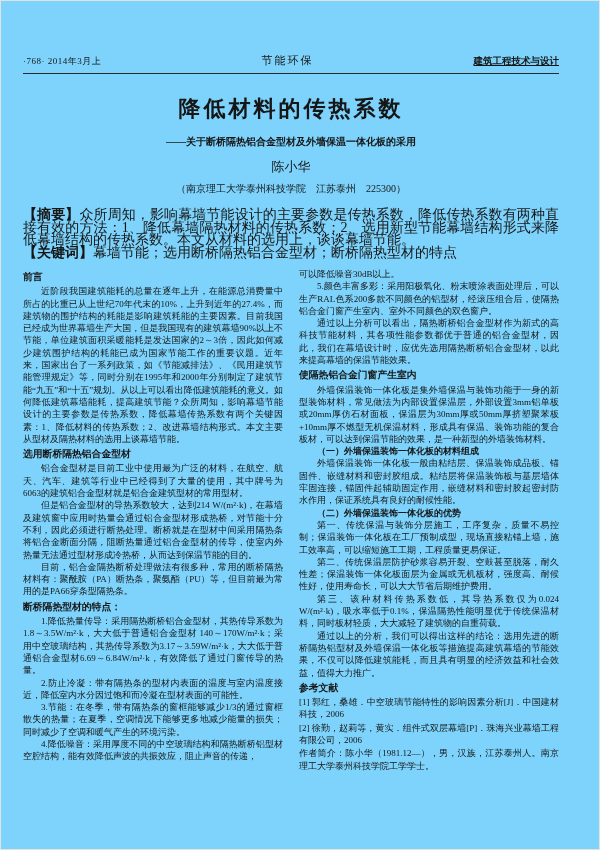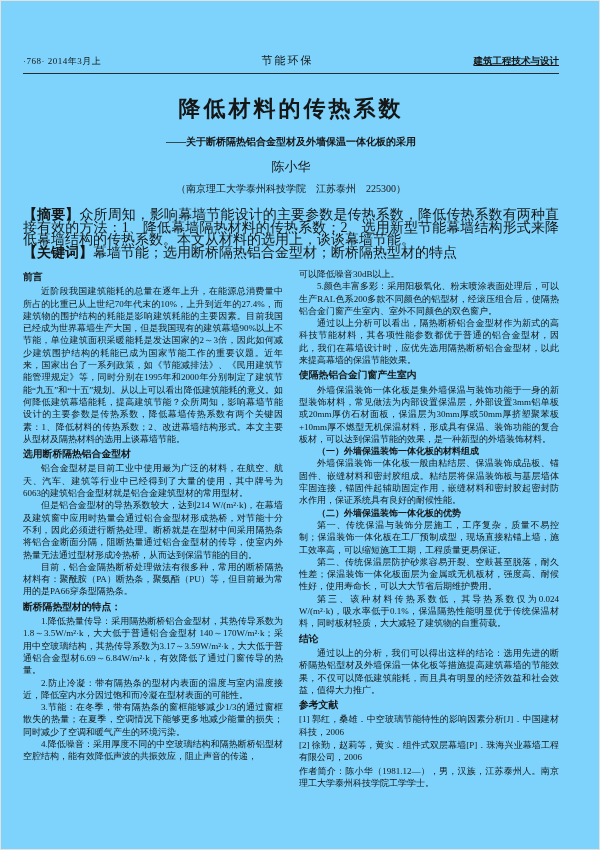--- a/index.html
+++ b/index.html
@@ -74,21 +74,20 @@
         <div class="block para">5.颜色丰富多彩：采用阳极氧化、粉末喷涂表面处理后，可以生产RAL色系200多款不同颜色的铝型材，经滚压组合后，使隔热铝合金门窗产生室内、室外不同颜色的双色窗户。</div>
         <div class="block para">通过以上分析可以看出，隔热断桥铝合金型材作为新式的高科技节能材料，其各项性能参数都优于普通的铝合金型材，因此，我们在幕墙设计时，应优先选用隔热断桥铝合金型材，以此来提高幕墙的保温节能效果。</div>
         <div class="block heading">使隔热铝合金门窗产生室内</div>
         <div class="block para">外墙保温装饰一体化板是集外墙保温与装饰功能于一身的新型装饰材料，常见做法为内部设置保温层，外部设置3mm铝单板或20mm厚仿石材面板，保温层为30mm厚或50mm厚挤塑聚苯板+10mm厚不燃型无机保温材料，形成具有保温、装饰功能的复合板材，可以达到保温节能的效果，是一种新型的外墙装饰材料。</div>
         <div class="block subheading">（一）外墙保温装饰一体化板的材料组成</div>
         <div class="block para">外墙保温装饰一体化板一般由粘结层、保温装饰成品板、锚固件、嵌缝材料和密封胶组成。粘结层将保温装饰板与基层墙体牢固连接，锚固件起辅助固定作用，嵌缝材料和密封胶起密封防水作用，保证系统具有良好的耐候性能。</div>
         <div class="block subheading">（二）外墙保温装饰一体化板的优势</div>
         <div class="block para">第一、传统保温与装饰分层施工，工序复杂，质量不易控制；保温装饰一体化板在工厂预制成型，现场直接粘锚上墙，施工效率高，可以缩短施工工期，工程质量更易保证。</div>
         <div class="block para">第二、传统保温层防护砂浆容易开裂、空鼓甚至脱落，耐久性差；保温装饰一体化板面层为金属或无机板材，强度高、耐候性好，使用寿命长，可以大大节省后期维护费用。</div>
         <div class="block para">第三、该种材料传热系数低，其导热系数仅为0.024 W/(m²·k)，吸水率低于0.1%，保温隔热性能明显优于传统保温材料，同时板材轻质，大大减轻了建筑物的自重荷载。</div>
-        <div class="block heading">结论</div>
         <div class="block para">通过以上的分析，我们可以得出这样的结论：选用先进的断桥隔热铝型材及外墙保温一体化板等措施提高建筑幕墙的节能效果，不仅可以降低建筑能耗，而且具有明显的经济效益和社会效益，值得大力推广。</div>
         <div class="block heading">参考文献</div>
         <div class="block ref">[1] 郭红，桑雄．中空玻璃节能特性的影响因素分析[J]．中国建材科技，2006</div>
         <div class="block ref">[2] 徐勤，赵莉等，黄实．组件式双层幕墙[P]．珠海兴业幕墙工程有限公司，2006</div>
         <div class="block ref">作者简介：陈小华（1981.12—），男，汉族，江苏泰州人。南京理工大学泰州科技学院工学学士。</div>
       </div>
   </div>
 </div>
 
 </body></html>

